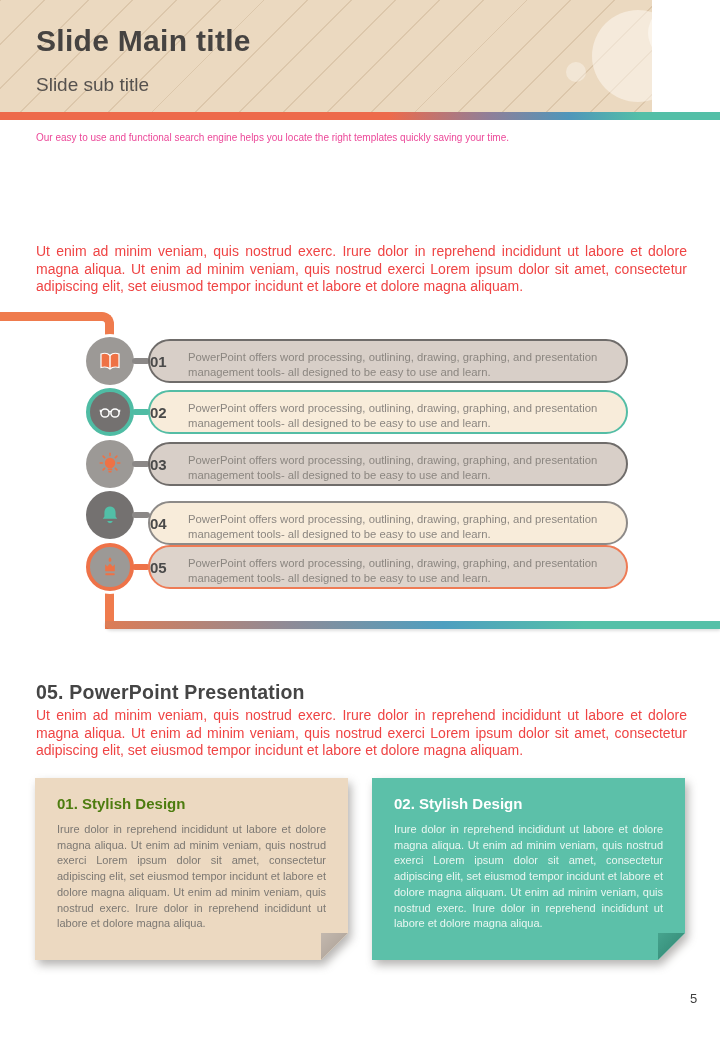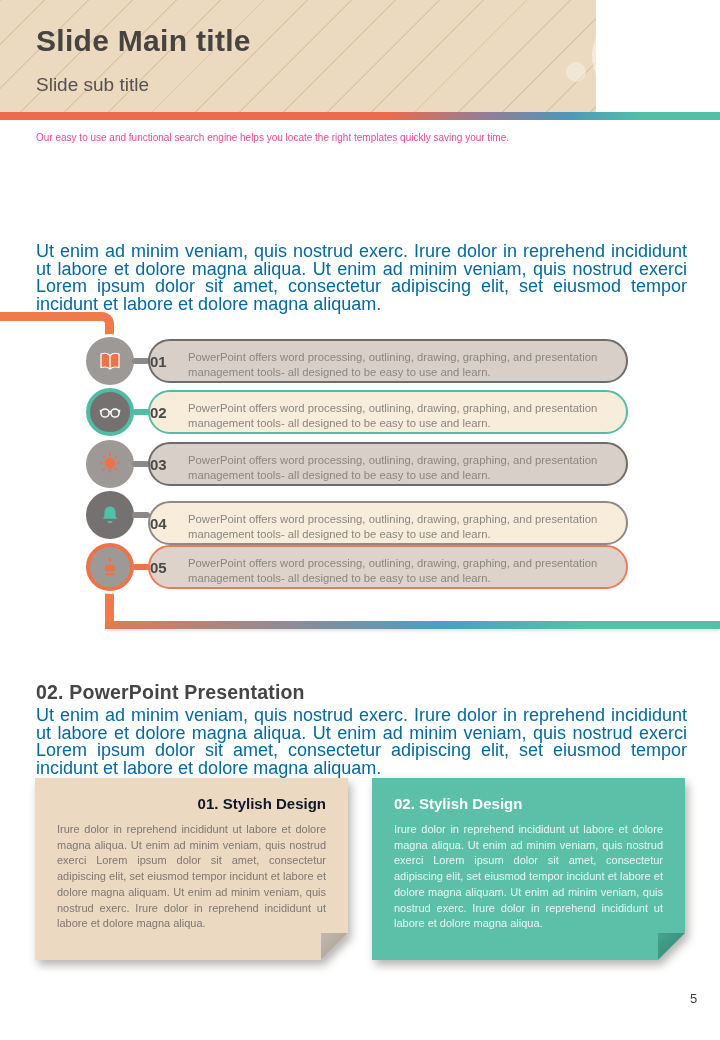--- a/index.html
+++ b/index.html
@@ -1,37 +1,37 @@
 <!DOCTYPE html>
 <html><head>
 <meta charset="utf-8">
 <style>
   html,body{margin:0;padding:0;background:#ffffff;}
   .page{position:relative;width:720px;height:1040px;background:#ffffff;overflow:hidden;
         font-family:"Liberation Sans",sans-serif;}
 
   
-  .header{position:absolute;left:0;top:0;width:596px;height:112px;background:#ebd9c0;
+  .header{position:absolute;left:0;top:0;width:652px;height:112px;background:#ebd9c0;
     background-image:repeating-linear-gradient(135deg,rgba(160,125,85,0.20) 0px,rgba(160,125,85,0.20) 1.3px,transparent 1.3px,transparent 31px);
     overflow:hidden;}
   .bubble{position:absolute;border-radius:50%;background:rgba(255,252,246,0.45);}
   .b1{left:592px;top:10px;width:92px;height:92px;background:rgba(255,252,246,0.50);}
   .b2{left:648px;top:6px;width:54px;height:54px;background:rgba(255,252,246,0.55);}
   .b3{left:566px;top:62px;width:20px;height:20px;background:rgba(255,252,246,0.38);}
   .b4{left:692px;top:58px;width:38px;height:38px;background:rgba(255,252,246,0.42);}
   .h-title{position:absolute;left:36px;top:24px;font-size:30px;font-weight:bold;color:#464341;letter-spacing:0.3px;}
   .h-sub{position:absolute;left:36px;top:74px;font-size:19px;color:#55514e;}
   .grad-bar{position:absolute;left:0;top:112px;width:720px;height:8px;
     background:linear-gradient(90deg,#ed6a4b 0%,#ed6a4b 54%,#8f7f99 68%,#4f96ba 79%,#53bfa7 89%,#53bfa7 100%);}
 
   
   .intro{position:absolute;left:36px;top:127px;width:630px;font-size:10px;line-height:22px;color:#ec4899;}
   .sec-h{position:absolute;left:36px;font-size:19.5px;font-weight:bold;color:#454545;letter-spacing:0.2px;}
   .sec1-h{top:217px;} .sec2-h{top:681px;}
-  .sec-b{position:absolute;left:36px;width:651px;font-size:18px;line-height:17.5px;color:#0369a1;
+  .sec-b{position:absolute;left:36px;width:651px;font-size:14px;line-height:17.5px;color:#ef4444;
          text-align:justify;}
   .sec1-b{top:243px;} .sec2-b{top:707px;}
 
   
   .frame-corner{position:absolute;left:0;top:312px;width:114px;height:317px;box-sizing:border-box;
     border-top:9px solid #ef7b4d;border-right:9px solid #ef7b4d;border-top-right-radius:12px;}
   .frame-bottom{position:absolute;left:105px;top:621px;width:615px;height:8px;
     background:linear-gradient(90deg,#dd7c55 0%,#8e8b97 30%,#4e9fc0 55%,#55c0a8 78%,#55c0a8 100%);
     border-bottom-left-radius:6px;box-shadow:0 2px 3px rgba(0,0,0,0.12);}
 
@@ -60,21 +60,21 @@
   .pill-text{flex:1;font-size:11.3px;line-height:15px;color:#8b8680;padding-right:16px;margin-top:8px;}
 
   
   .card-wrap{position:absolute;top:778px;filter:drop-shadow(3px 5px 5px rgba(70,65,60,0.40));}
   .cw1{left:35px;} .cw2{left:372px;border-radius:26px;}
   .card{position:relative;width:313px;height:182px;box-sizing:border-box;padding:17px 22px 0 22px;
     clip-path:polygon(0 0,100% 0,100% calc(100% - 27px),calc(100% - 27px) 100%,0 100%);}
   .card-beige{background:#ecd9c1;}
   .card-teal{background:#5cc0a9;}
   .card-title{font-size:15px;font-weight:bold;margin-bottom:10px;}
-  .ct-dark{color:#0f172a;text-align:right;} .ct-white{color:#ffffff;}
+  .ct-dark{color:#4d7c0f;} .ct-white{color:#ffffff;}
   .card-body{font-size:11px;line-height:15.7px;text-align:justify;}
   .cb-gray{color:#7c7873;} .cb-light{color:#e9f6f1;}
   .fold{position:absolute;right:0;bottom:0;width:27px;height:27px;
     clip-path:polygon(0 0,100% 0,0 100%);}
   .fold-beige{background:linear-gradient(135deg,#c3b8ae 0%,#a99e94 100%);}
   .fold-teal{background:linear-gradient(135deg,#46a48e 0%,#2f8471 100%);}
 
   .page-num{position:absolute;left:690px;top:991px;font-size:13px;color:#3f3f3f;}
 </style>
 </head>
@@ -163,21 +163,21 @@
   </div>
   <div class="pill p-cream-gray py4">
     <div class="pill-num">04</div>
     <div class="pill-text">PowerPoint offers word processing, outlining, drawing, graphing, and presentation management tools- all designed to be easy to use and learn.</div>
   </div>
   <div class="pill p-taupe-orange py5">
     <div class="pill-num">05</div>
     <div class="pill-text">PowerPoint offers word processing, outlining, drawing, graphing, and presentation management tools- all designed to be easy to use and learn.</div>
   </div>
 
-  <div class="sec-h sec2-h">02. PowerPoint Presentation</div>
+  <div class="sec-h sec2-h">05. PowerPoint Presentation</div>
   <div class="sec-b sec2-b">Ut enim ad minim veniam, quis nostrud exerc. Irure dolor in reprehend incididunt ut labore et dolore magna aliqua. Ut enim ad minim veniam, quis nostrud exerci  Lorem ipsum dolor sit amet, consectetur adipiscing elit, set eiusmod tempor incidunt et labore et dolore magna aliquam.</div>
 
   <div class="card-wrap cw1">
     <div class="card card-beige">
       <div class="card-title ct-dark">01. Stylish Design</div>
       <div class="card-body cb-gray">Irure dolor in reprehend incididunt ut labore et dolore magna aliqua. Ut enim ad minim veniam, quis nostrud exerci  Lorem ipsum dolor sit amet, consectetur adipiscing elit, set eiusmod tempor incidunt et labore et dolore magna aliquam. Ut enim ad minim veniam, quis nostrud exerc. Irure dolor in reprehend incididunt ut labore et dolore magna aliqua.</div>
       <div class="fold fold-beige"></div>
     </div>
   </div>
   <div class="card-wrap cw2">

